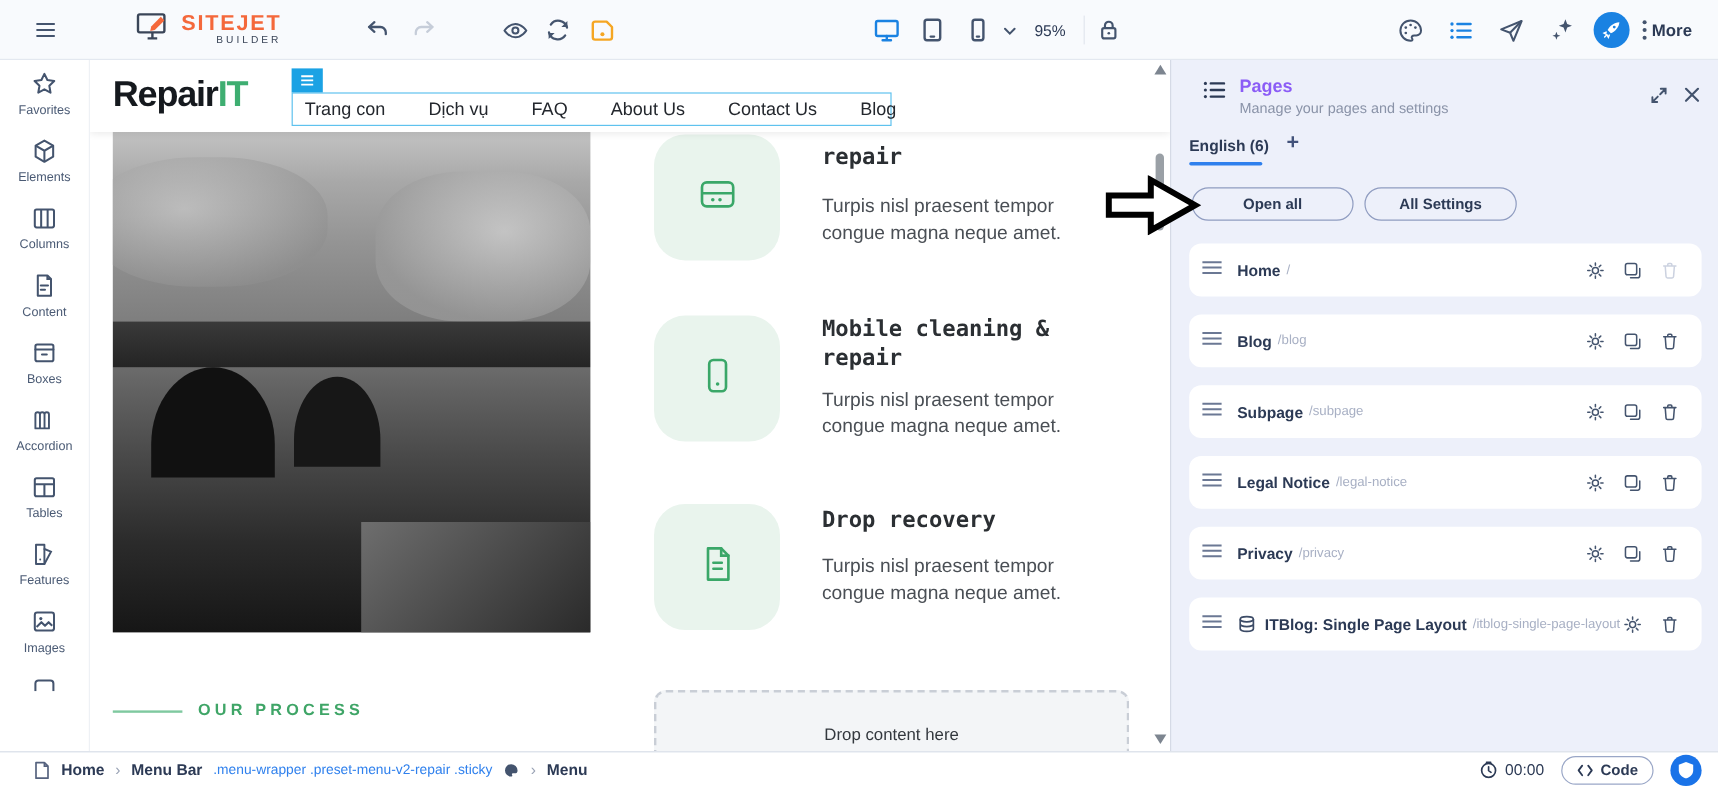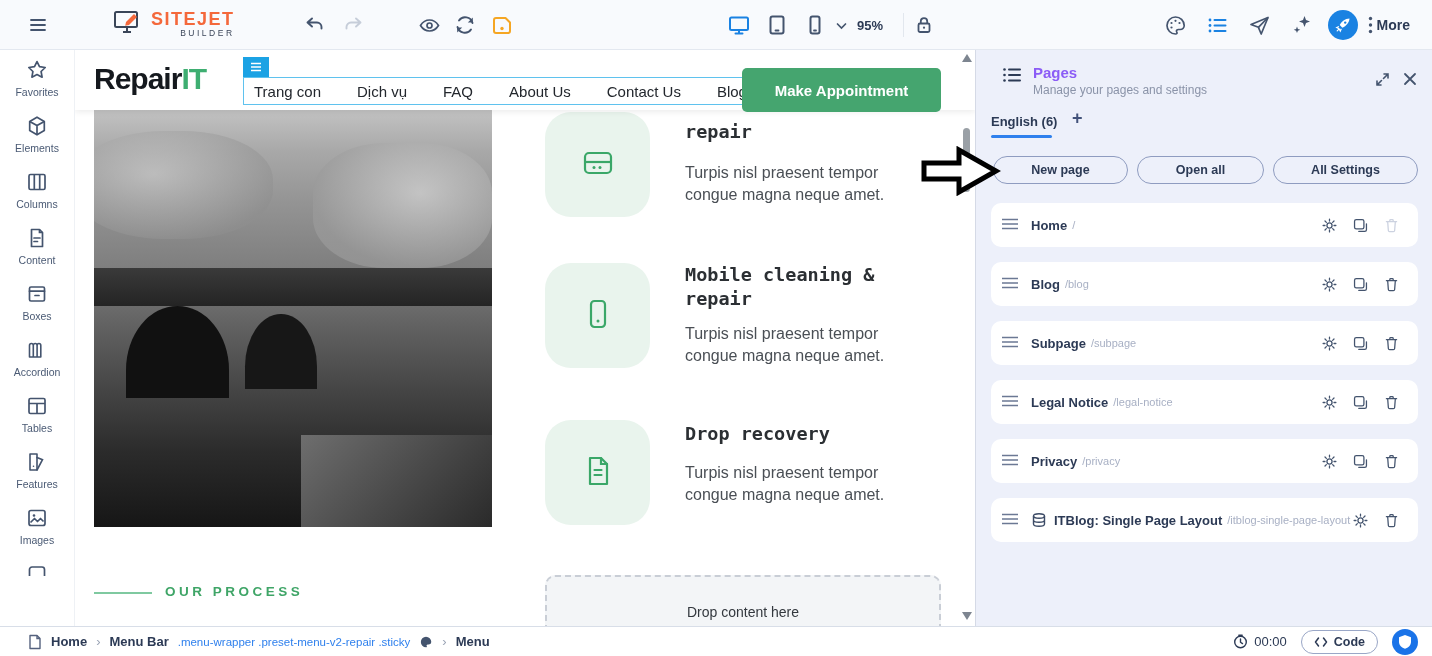--- a/index.html
+++ b/index.html
@@ -7,21 +7,21 @@
   .app { position:relative; width:1342px; height:656px; }
 
   
   .topbar { position:absolute; left:0; top:0; width:1432px; height:50px; background:#f8fafd; border-bottom:1px solid #e3e8f0; z-index:40; }
   .topbar .tb { position:absolute; top:0; height:50px; display:flex; align-items:center; }
   .icon-btn { display:inline-flex; align-items:center; justify-content:center; width:32px; height:32px; cursor:pointer; color:#44546e; }
   .icon-btn svg { display:block; }
   .brand { position:absolute; left:112px; top:8px; display:flex; align-items:center; gap:9px; }
   .brand-text .brand-title { color:#f4683b; font-weight:bold; font-size:18px; letter-spacing:1.5px; line-height:18px; }
   .brand-text .brand-sub { color:#3a4558; font-size:8.5px; letter-spacing:2.5px; text-align:right; line-height:11px; }
-  .zoom-ctl { position:absolute; left:836px; top:0; height:50px; display:flex; align-items:center; gap:10px; color:#2c3a55; font-size:13px; font-weight:bold; }
+  .zoom-ctl { position:absolute; left:836px; top:0; height:50px; display:flex; align-items:center; gap:15px; color:#2c3a55; font-size:13px; font-weight:normal; }
   .tb-divider { position:absolute; left:903px; top:13px; width:1px; height:24px; background:#e2e7ee; }
   .more { display:flex; align-items:center; gap:4px; color:#2c3a55; font-size:14px; font-weight:bold; cursor:pointer; }
   .badge-circle { width:30px; height:30px; border-radius:50%; background:#1a82e2; display:flex; align-items:center; justify-content:center; }
 
   
   .leftrail { position:absolute; left:0; top:50px; width:75px; height:576px; background:#fff; border-right:1px solid #eef1f5; z-index:30; overflow:hidden; }
   .rail-item { height:56px; display:flex; flex-direction:column; align-items:center; justify-content:center; gap:4px; cursor:pointer; color:#44546e; }
   .rail-item .lbl { font-size:10.5px; color:#4a5a74; }
 
   
@@ -329,21 +329,20 @@
   <a class="nav-item">Dịch vụ</a>
 
   <a class="nav-item">FAQ</a>
 
   <a class="nav-item">About Us</a>
 
   <a class="nav-item">Contact Us</a>
 
   <a class="nav-item">Blog</a>
 </div>
-    <button class="cta-btn">Make Appointment</button>
 
     <div class="photo">
       <div class="rock1"></div>
         <div class="rock2"></div>
         <div class="ledge"></div>
       <div class="arch1"></div>
         <div class="arch2"></div>
         <div class="path1"></div>
     </div>
 
@@ -432,21 +431,20 @@
       <span class="icon-btn" style="width:18px;height:18px;">
         <svg width="14" height="14" viewBox="0 0 14 14">
             <path d="M2 2l10 10M12 2L2 12" stroke="#44546e" stroke-width="1.8" stroke-linecap="round"></path>
           </svg>
       </span>
     </div>
     <div class="lang-tab">English (6)</div>
     <div class="lang-underline"></div>
     <div class="add-lang">+</div>
     <div class="pill-row">
-  <button class="pill">New page</button>
 
   <button class="pill">Open all</button>
 
   <button class="pill">All Settings</button>
 </div>
     <div class="page-list">
   <div class="page-row">
     <span class="drag-handle">
       <svg width="18" height="12" viewBox="0 0 18 12">
               <path d="M1 1.5h16M1 6h16M1 10.5h16" stroke="currentColor" stroke-width="1.7"></path>

